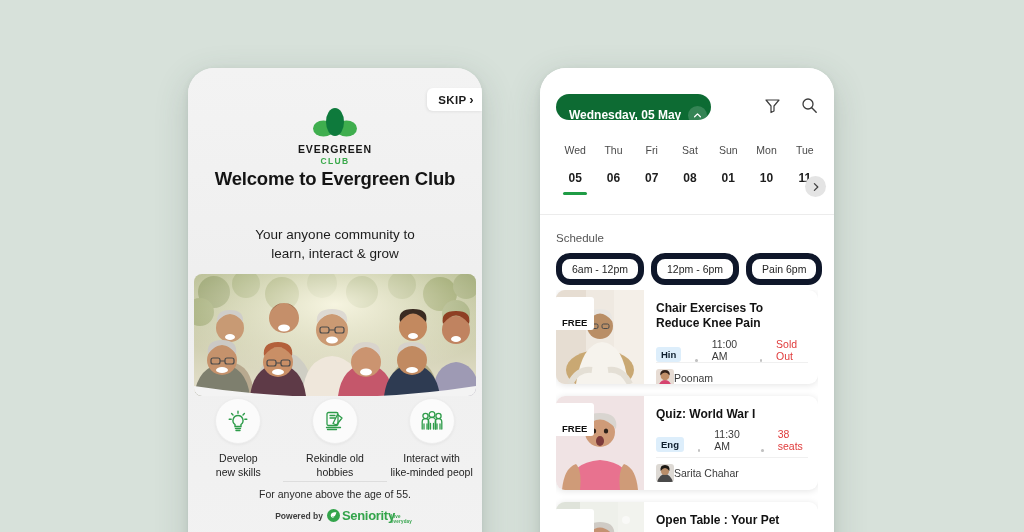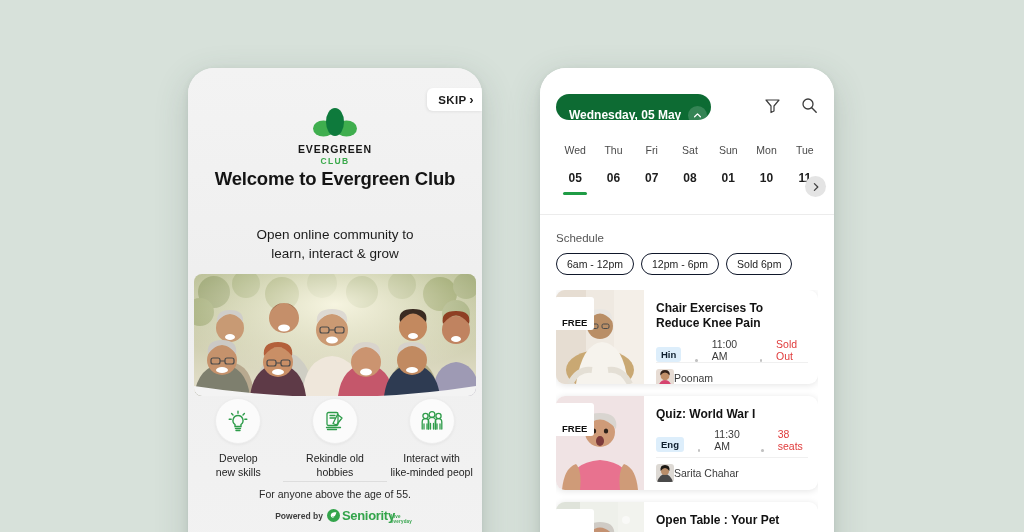--- a/index.html
+++ b/index.html
@@ -117,21 +117,21 @@
     width: 21px; height: 21px; border-radius: 50%;
     background:#e4e4e4; display:flex; align-items:center; justify-content:center;
     color:#444; font-size: 12px;
   }
   .strip-sep { position:absolute; top: 146px; left: 0; right: 0; height:1px; background:#ececec; }
 
   .sched-wrap { position:absolute; top: 164px; left: 16px; right: 16px; }
   .sched-title { font-size: 11.5px; color:#555; }
   .chips { display:flex; gap: 7px; margin-top: 9px; }
   .chip {
-    border: 1px solid #0f172a; border-radius: 14px;
+    border: 6px solid #0f172a; border-radius: 14px;
     padding: 4px 10px; font-size: 10.5px; color:#242424; background:#fff;
     white-space:nowrap;
   }
 
   .cards { position:absolute; top: 222px; left: 16px; right: 16px; bottom: 0;
            overflow: hidden; }
   .ev-card {
     background:#fff; border-radius: 9px; margin-bottom: 12px;
     box-shadow: 0 1px 7px rgba(0,0,0,.11);
     display:flex; overflow:hidden; height: 94px;
@@ -180,21 +180,21 @@
           <ellipse cx="33.5" cy="22.5" rx="10.5" ry="8" fill="#3fae4e"></ellipse>
           <ellipse cx="22" cy="16" rx="9" ry="14" fill="#0e7a3c"></ellipse>
         </svg>
         <div class="logo-name">EVERGREEN</div>
         <div class="logo-sub">CLUB</div>
       </div>
 
       <div class="welcome-title">Welcome to Evergreen Club</div>
 
       <div class="tagline">
-        <span>Open online community to</span><br>
+        <span>Your anyone community to</span><br>
         <span>learn, interact &amp; grow</span>
       </div>
 
       <div class="hero">
         <svg viewBox="0 0 282 122" preserveAspectRatio="none">
           <defs>
             <linearGradient id="bgsky" x1="0" y1="0" x2="0" y2="1">
               <stop offset="0" stop-color="#b7bd92"></stop>
               <stop offset="0.55" stop-color="#cfcfb0"></stop>
               <stop offset="1" stop-color="#e5e0cd"></stop>
@@ -426,21 +426,21 @@
           </svg>
         </div>
       </div>
       <div class="strip-sep"></div>
 
       <div class="sched-wrap">
         <div class="sched-title">Schedule</div>
         <div class="chips">
           <div class="chip">6am - 12pm</div>
           <div class="chip">12pm - 6pm</div>
-          <div class="chip">Sold 6pm</div>
+          <div class="chip">Pain 6pm</div>
         </div>
       </div>
 
       <div class="cards">
 
         <div class="ev-card">
           <div class="ev-thumb">
             <svg viewBox="0 0 88 94" preserveAspectRatio="none">
               <rect width="88" height="94" fill="#efe9e1"></rect>
               <rect x="0" y="0" width="30" height="94" fill="#e6ddd2"></rect>

